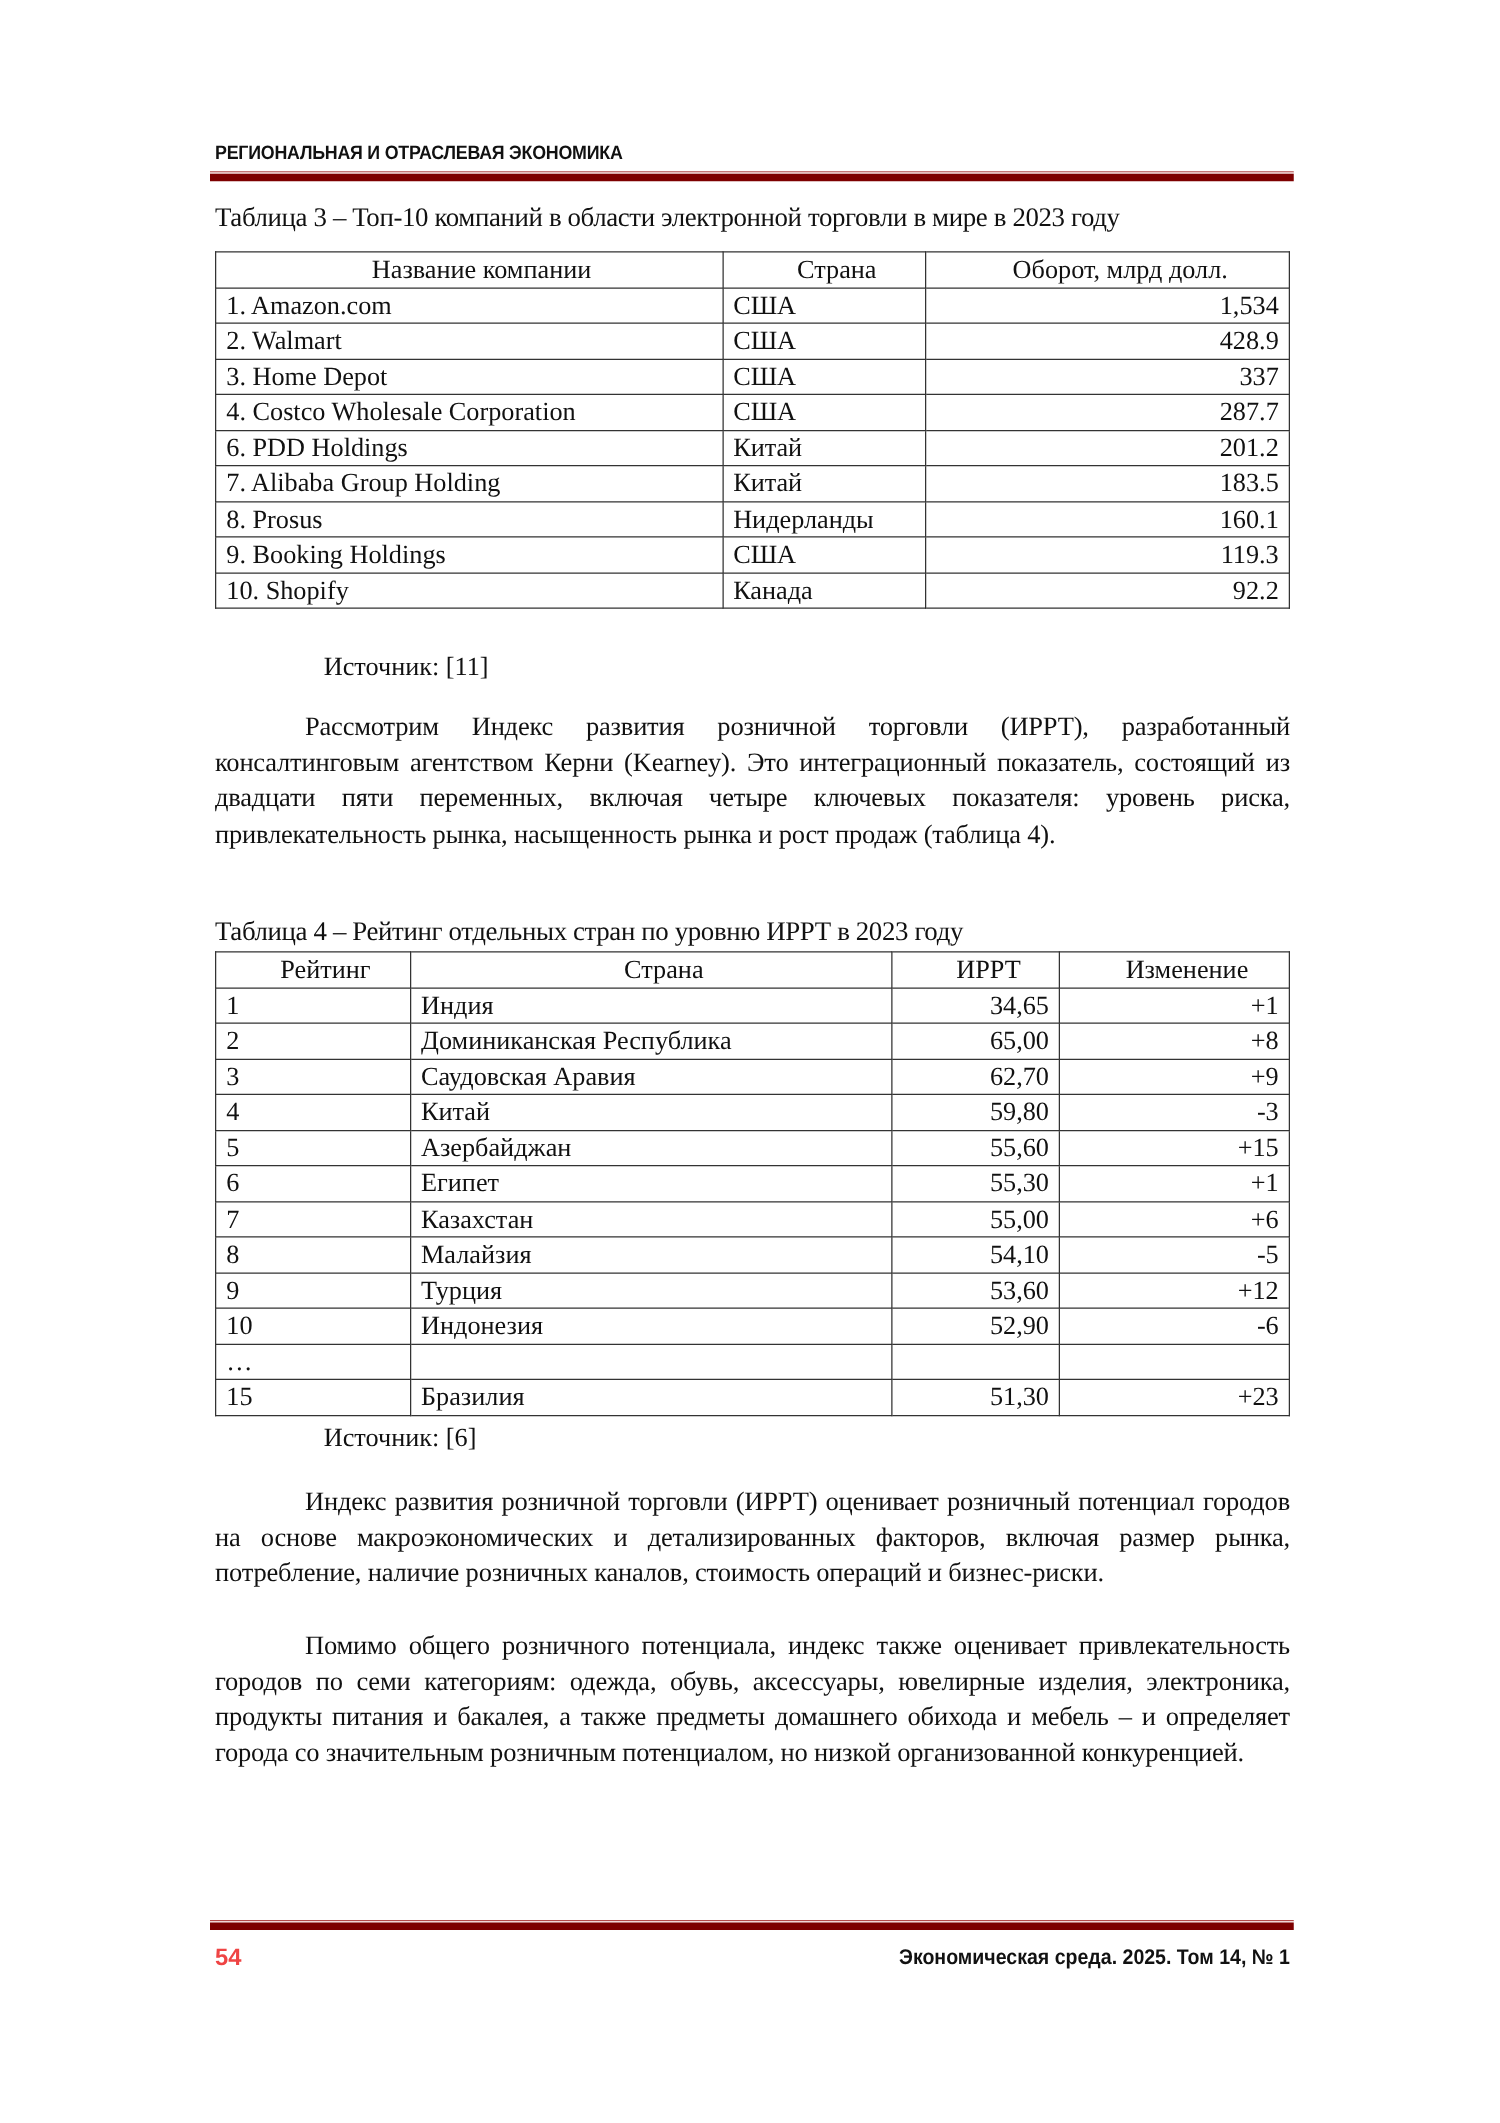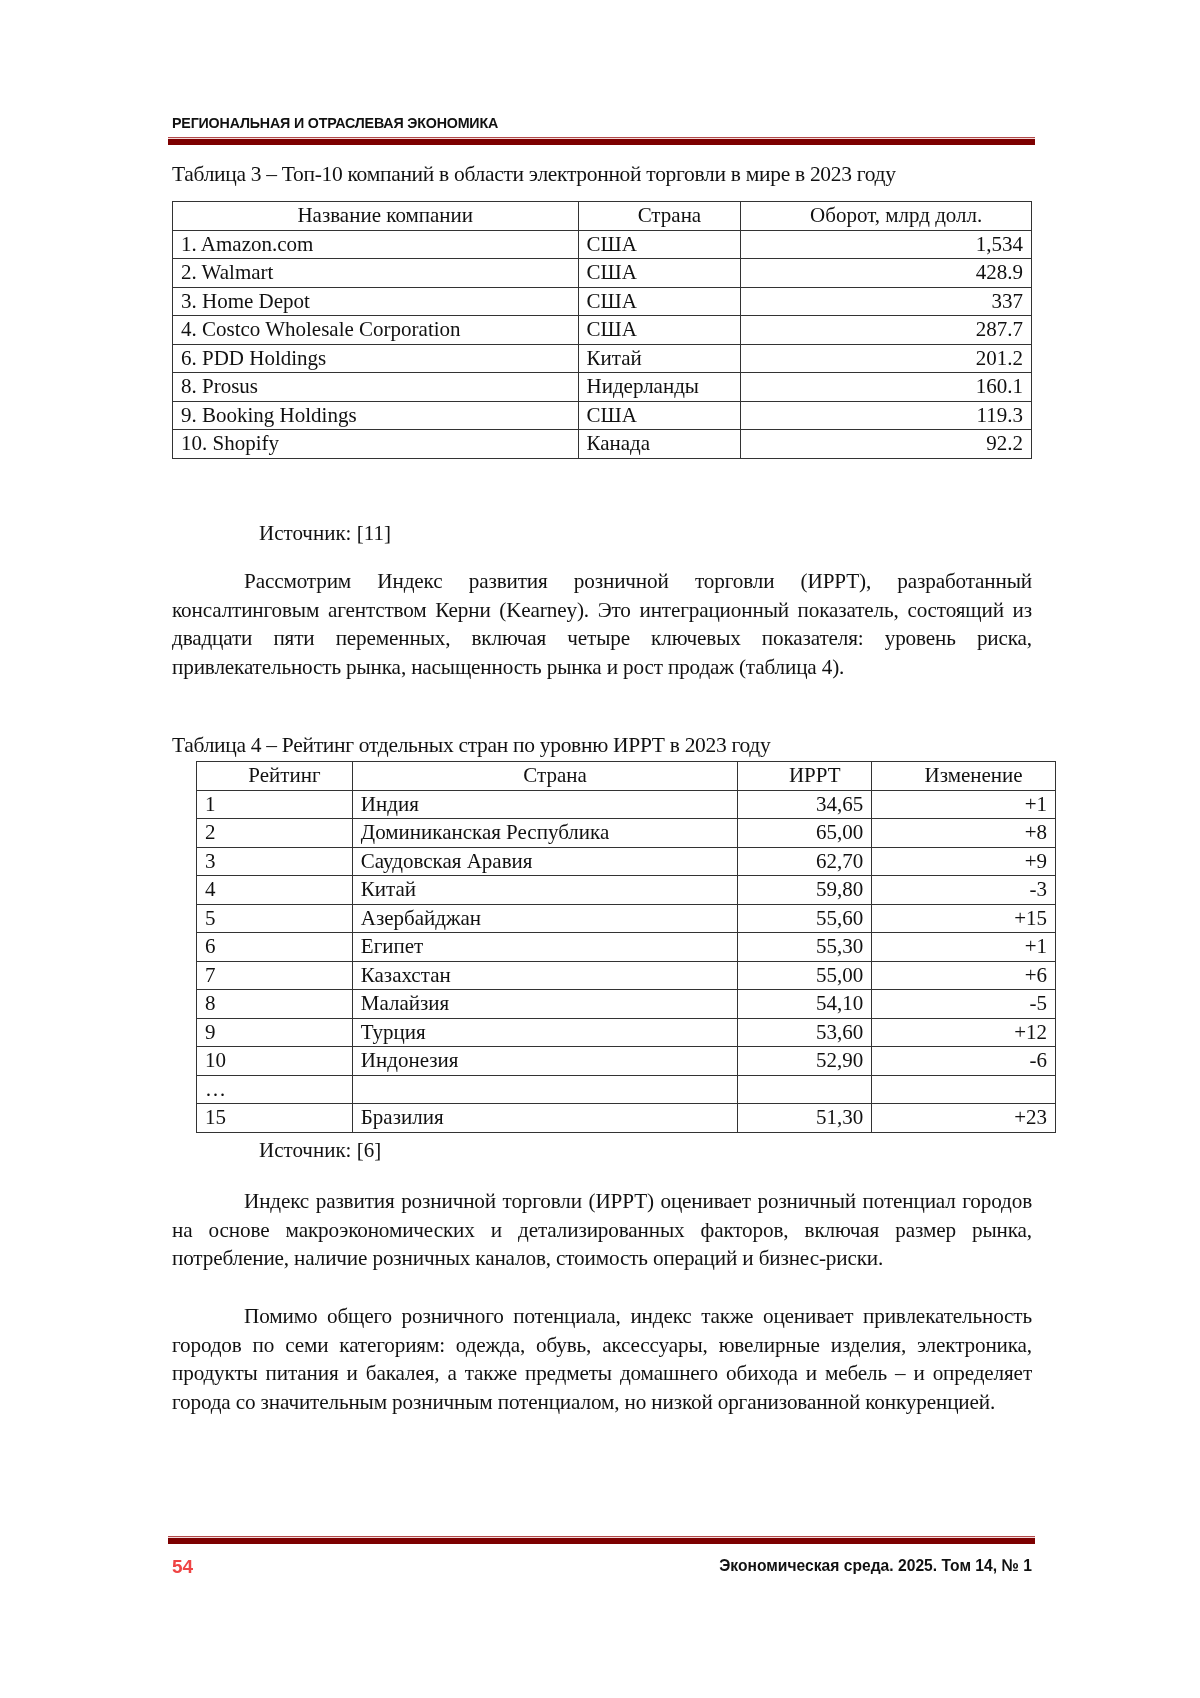--- a/index.html
+++ b/index.html
@@ -22,21 +22,21 @@
   .caption { position: absolute; left: 172px; font-size: 21.5px; white-space: nowrap; letter-spacing: -0.3px; }
   .source { position: absolute; left: 259px; font-size: 21px; }
 
   table.grid { position: absolute; border-collapse: collapse; font-family: "Liberation Serif", serif; font-size: 21px; color: #111; }
   table.grid td, table.grid th { border: 1.3px solid #333; padding: 0 8px; height: 27.5px; line-height: 27px; font-weight: normal; white-space: nowrap; }
   table.grid th { text-align: center; padding-left: 28px; }
   .c { text-align: right; }
   .l { text-align: left; }
 
   #t3 { left: 172px; top: 201px; width: 860px; }
-  #t4 { left: 172px; top: 761px; width: 860px; margin-left: 24px; }
+  #t4 { left: 172px; top: 761px; width: 860px; }
 
   .para { position: absolute; left: 172px; width: 860px; font-size: 21.2px; line-height: 28.5px; text-align: justify; letter-spacing: -0.15px; }
   .para .ind { display: inline-block; width: 72px; }
 
   .footer-num { position: absolute; left: 172px; top: 1556px; font-family: "Liberation Sans", sans-serif; font-weight: bold; font-size: 19px; color: #ef4444; }
   .footer-journal { position: absolute; right: 168px; top: 1556px; font-family: "Liberation Sans", sans-serif; font-weight: bold; font-size: 17px; color: #111; transform: scaleX(0.92); transform-origin: right top; }
 </style>
 </head>
 <body>
 
@@ -81,20 +81,25 @@
         </tr>
       <tr>
           <td class="l">4. Costco Wholesale Corporation</td>
           <td class="l">США</td>
           <td class="c">287.7</td>
         </tr>
       <tr>
           <td class="l">6. PDD Holdings</td>
           <td class="l">Китай</td>
           <td class="c">201.2</td>
+        </tr>
+      <tr>
+          <td class="l">7. Alibaba Group Holding</td>
+          <td class="l">Китай</td>
+          <td class="c">183.5</td>
         </tr>
       <tr>
           <td class="l">8. Prosus</td>
           <td class="l">Нидерланды</td>
           <td class="c">160.1</td>
         </tr>
       <tr>
           <td class="l">9. Booking Holdings</td>
           <td class="l">США</td>
           <td class="c">119.3</td>

